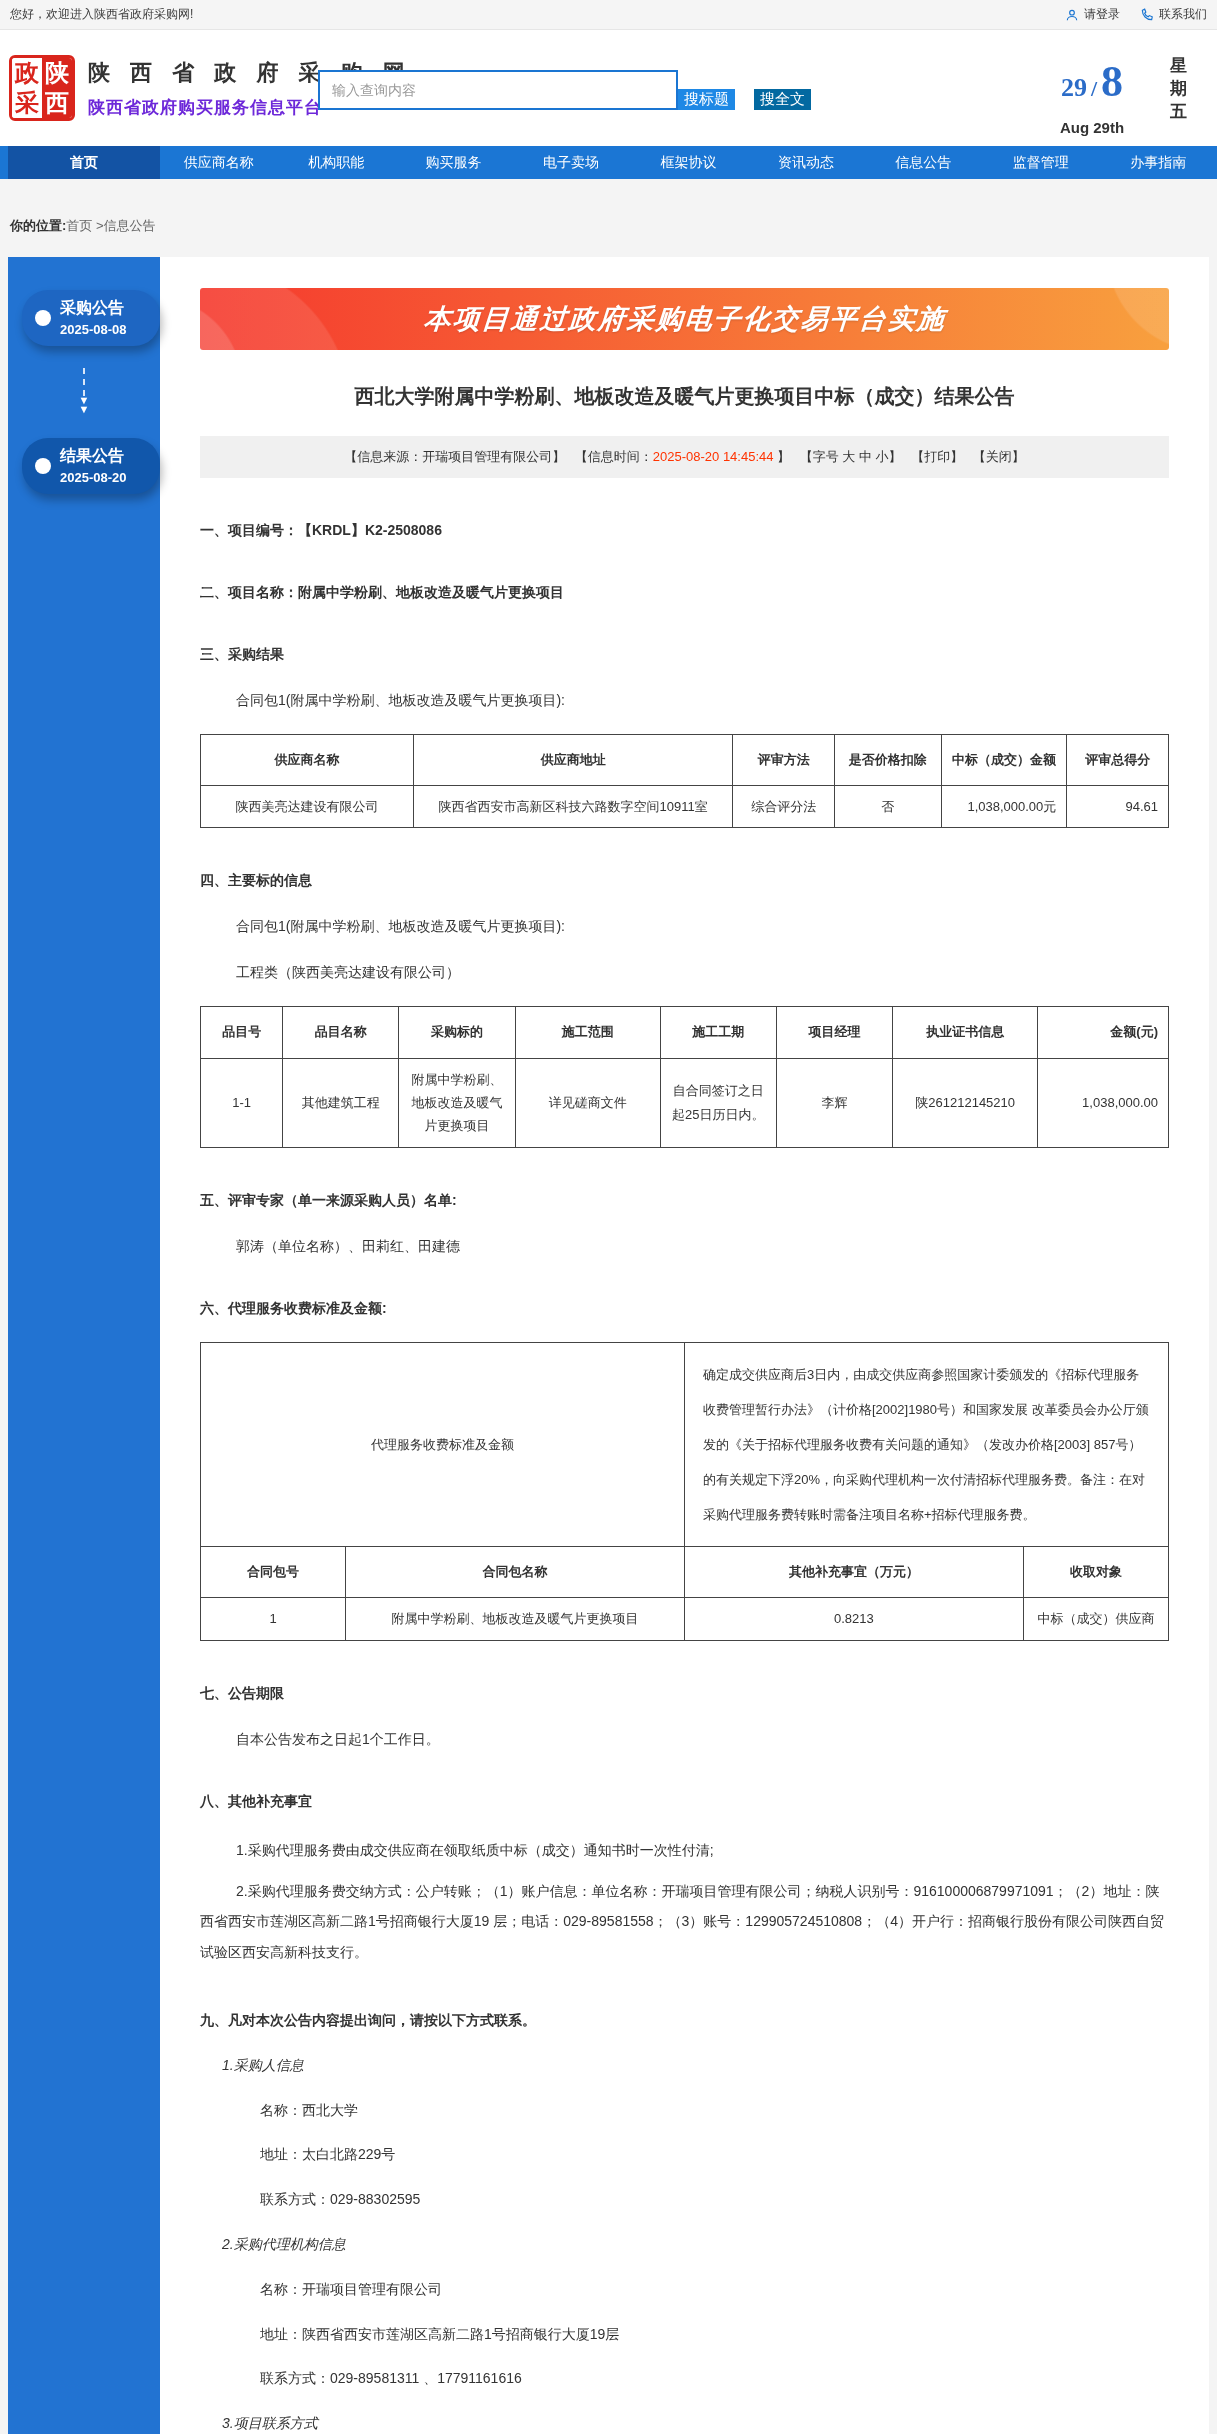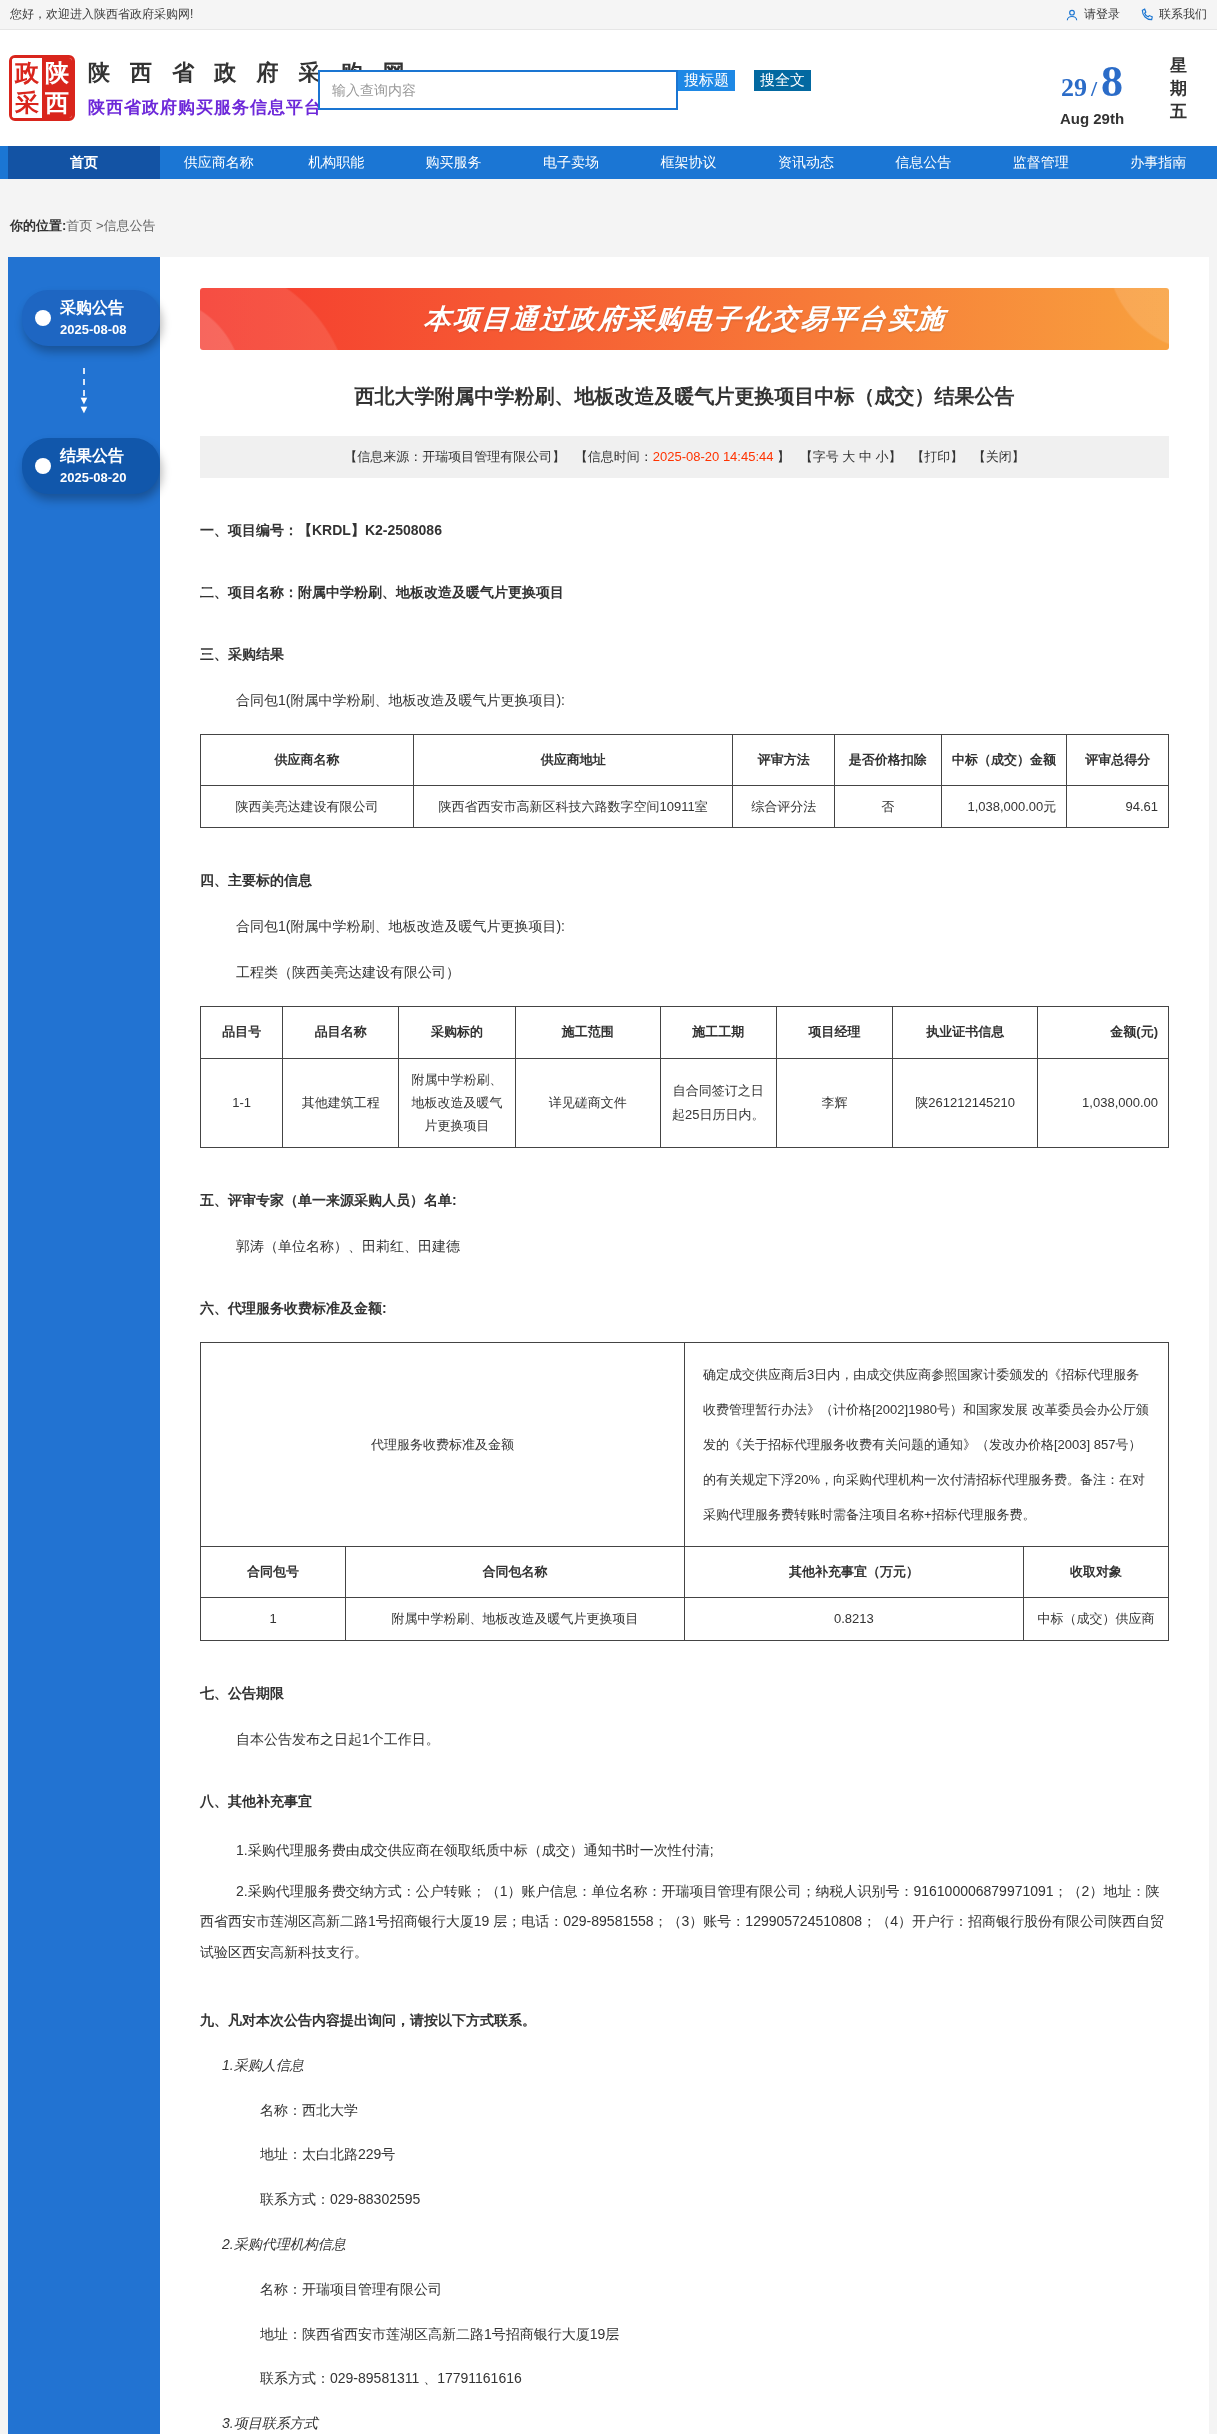--- a/index.html
+++ b/index.html
@@ -17,32 +17,32 @@
   
   .header { background:#fff; height:116px; position:relative; }
   .logo-block { position:absolute; left:9px; top:25px; display:flex; align-items:center; gap:13px; }
   .logo { width:66px; height:66px; border:3px solid #d9251c; border-radius:6px;
     display:grid; grid-template-columns:1fr 1fr; overflow:hidden; background:#fff; }
   .logo span { display:flex; align-items:center; justify-content:center; font-weight:bold; font-size:24px; line-height:1; }
   .logo .lc { background:#fff; color:#d9251c; }
   .logo .rc { background:#d9251c; color:#fff; }
   .site-name { font-size:22px; font-weight:bold; letter-spacing:7px; color:#333; }
   .site-sub  { font-size:17px; font-weight:bold; letter-spacing:1px; color:#6d28d9; margin-top:8px; }
-  .search-area { position:absolute; left:318px; top:40px; display:flex; align-items:flex-start; height:40px; }
+  .search-area { position:absolute; left:318px; top:40px; display:flex; align-items:flex-end; height:40px; }
   .search-input { width:360px; height:40px; border:2px solid #1a75d2; padding:0 12px; font-size:14px; color:#333; outline:none; }
   .search-input::placeholder { color:#999; }
   .search-btn { width:57px; border:none; color:#fff; font-size:15px; cursor:pointer; }
   .btn-title { background:#1e88e5; }
   .btn-full  { background:#0369a1; margin-left:19px; }
   .date-block { position:absolute; right:70px; top:26px; text-align:center; width:110px; }
   .date-num { font-family:"Liberation Serif","DejaVu Serif",serif; color:#2b6cc8; font-weight:bold; }
   .date-day { font-size:26px; }
   .date-sep { font-size:22px; }
   .date-mon { font-size:44px; }
-  .date-en  { font-size:15px; font-weight:bold; color:#333; margin-top:3px;text-align:center; }
+  .date-en  { font-size:15px; font-weight:bold; color:#333; margin-top:12px;text-align:center; }
   .weekday { position:absolute; right:30px; top:24px; display:flex; flex-direction:column; font-size:17px; font-weight:bold; color:#333; line-height:23px; text-align:center; }
   
   .nav { background:#1b76d4; height:33px; display:flex; }
   .nav-item { flex:1; display:flex; align-items:center; justify-content:center; color:#fff; font-size:14px; cursor:pointer; }
   .nav-item.active { flex:none; width:152px; margin-left:8px; background:#1353a4; font-weight:bold; }
   
   .breadcrumb { padding:38px 10px 22px; font-size:13px; color:#666; }
   .breadcrumb b { color:#333; }
   .crumb-link { color:#666; cursor:pointer; text-decoration:none; }
   

